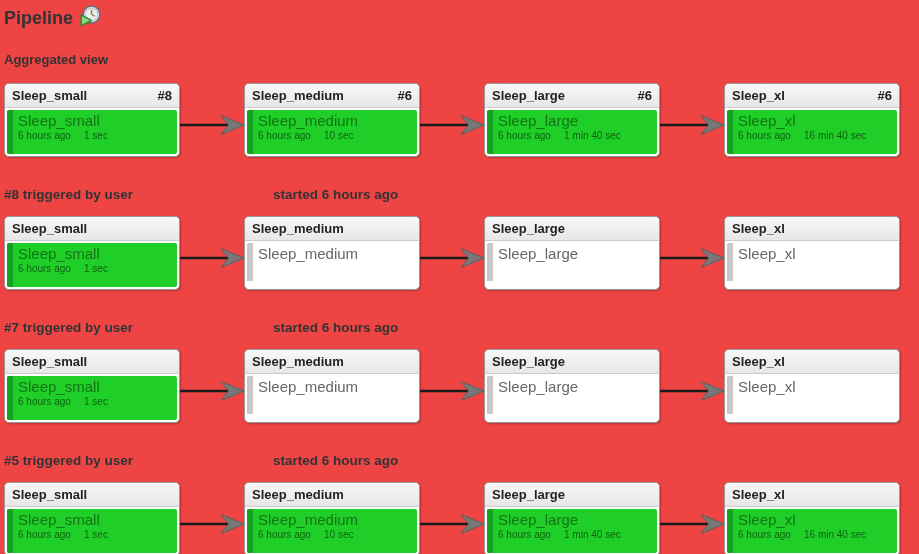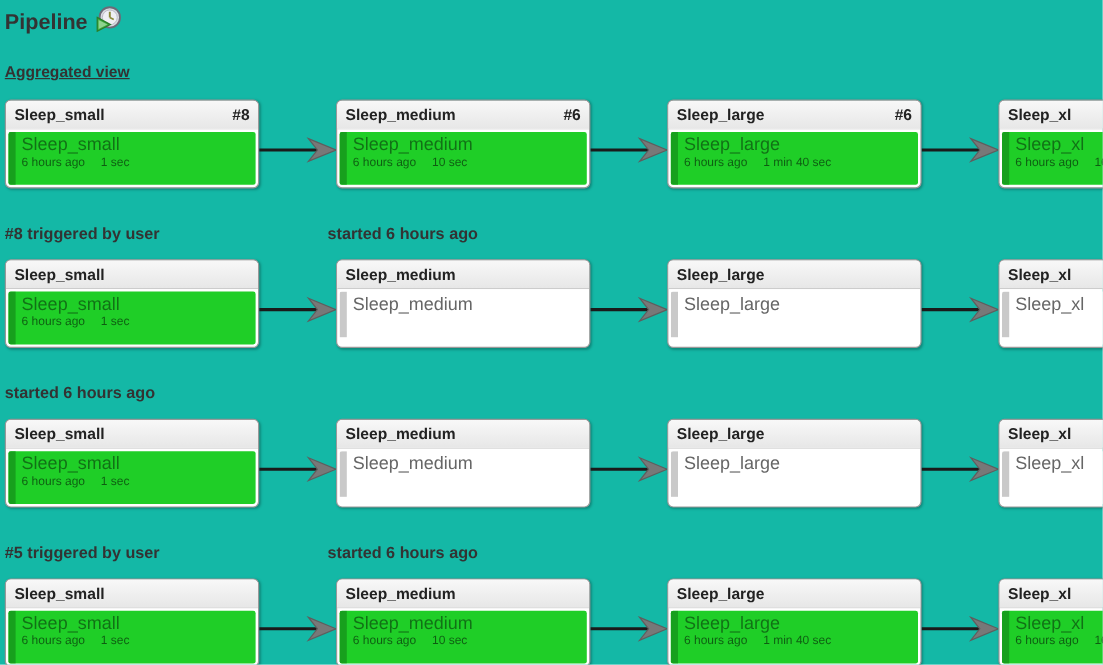--- a/index.html
+++ b/index.html
@@ -5,31 +5,31 @@
   :root{
     --success:#1fce27;
     --success-edge:#17a01d;
     --pending-edge:#c9c9c9;
     --arrow-line:#1a1a1a;
     --arrow-head:#787878;
   }
   *{box-sizing:border-box;}
   html,body{margin:0;padding:0;background:#fff;}
   body{font-family:"Liberation Sans", sans-serif;color:#333;}
-  .page{width:919px;height:554px;overflow:hidden;padding:2px 0 0 3px;background:#14b8a6;}
+  .page{width:919px;height:554px;overflow:hidden;padding:2px 0 0 3px;background:#ef4444;}
 
   .page-title{display:flex;align-items:center;gap:6px;margin:2px 0 0 1px;
     font-size:18px;font-weight:bold;color:#333;}
   .page-title .title-icon{display:inline-block;}
 
-  .section-label{font-size:13px;font-weight:bold;color:#333;margin:20px 0 16px 1px;text-decoration:underline;}
+  .section-label{font-size:13px;font-weight:bold;color:#333;margin:20px 0 16px 1px;}
 
   .card-row{display:flex;align-items:flex-start;margin:0 0 0 1px;}
 
-  .stage-card{width:212px;border:1px solid #999;border-radius:5px;background:#fff;
+  .stage-card{width:176px;border:1px solid #999;border-radius:5px;background:#fff;
     box-shadow:1px 1px 2px rgba(0,0,0,0.25);flex:0 0 auto;}
   .stage-header{display:flex;justify-content:space-between;align-items:center;
     padding:4px 7px 4px 7px;background:linear-gradient(#f8f8f8,#e7e7e7);
     border-bottom:1px solid #ccc;border-radius:4px 4px 0 0;
     font-weight:bold;font-size:13px;color:#222;}
   .stage-body{padding:2px;}
   .status-box{position:relative;height:44px;border-radius:2px;overflow:hidden;background:#fff;}
   .status-box.success{background:var(--success);}
   .status-stripe{position:absolute;left:0;top:0;width:6px;height:100%;}
   .status-box.success .status-stripe{background:var(--success-edge);}
@@ -230,20 +230,21 @@
         <div class="status-stripe"></div>
         <div class="status-content">
           <div class="status-title">Sleep_xl</div>
 
         </div>
       </div>
     </div>
   </div>
       </div>
       <div class="run-heading">
+    <span class="run-title">#7 triggered by user</span>
     <span class="run-started">started 6 hours ago</span>
   </div>
       <div class="card-row">
         <div class="stage-card">
     <div class="stage-header">
       <span class="stage-name">Sleep_small</span>
 
     </div>
     <div class="stage-body">
       <div class="status-box success">

